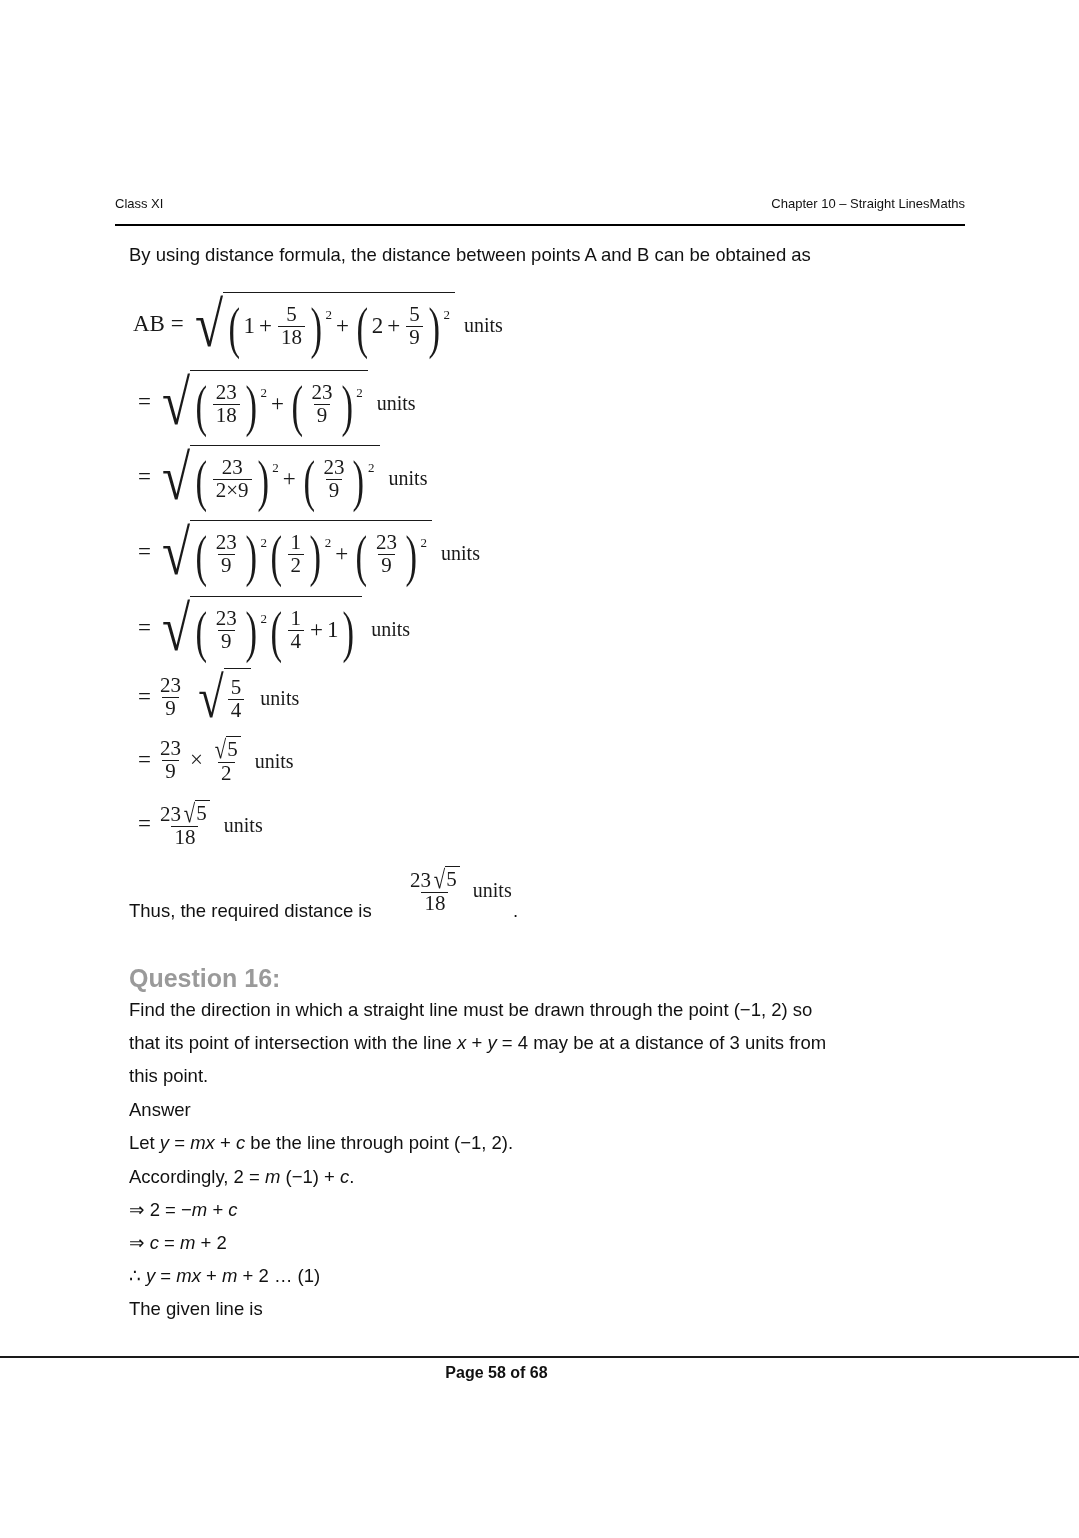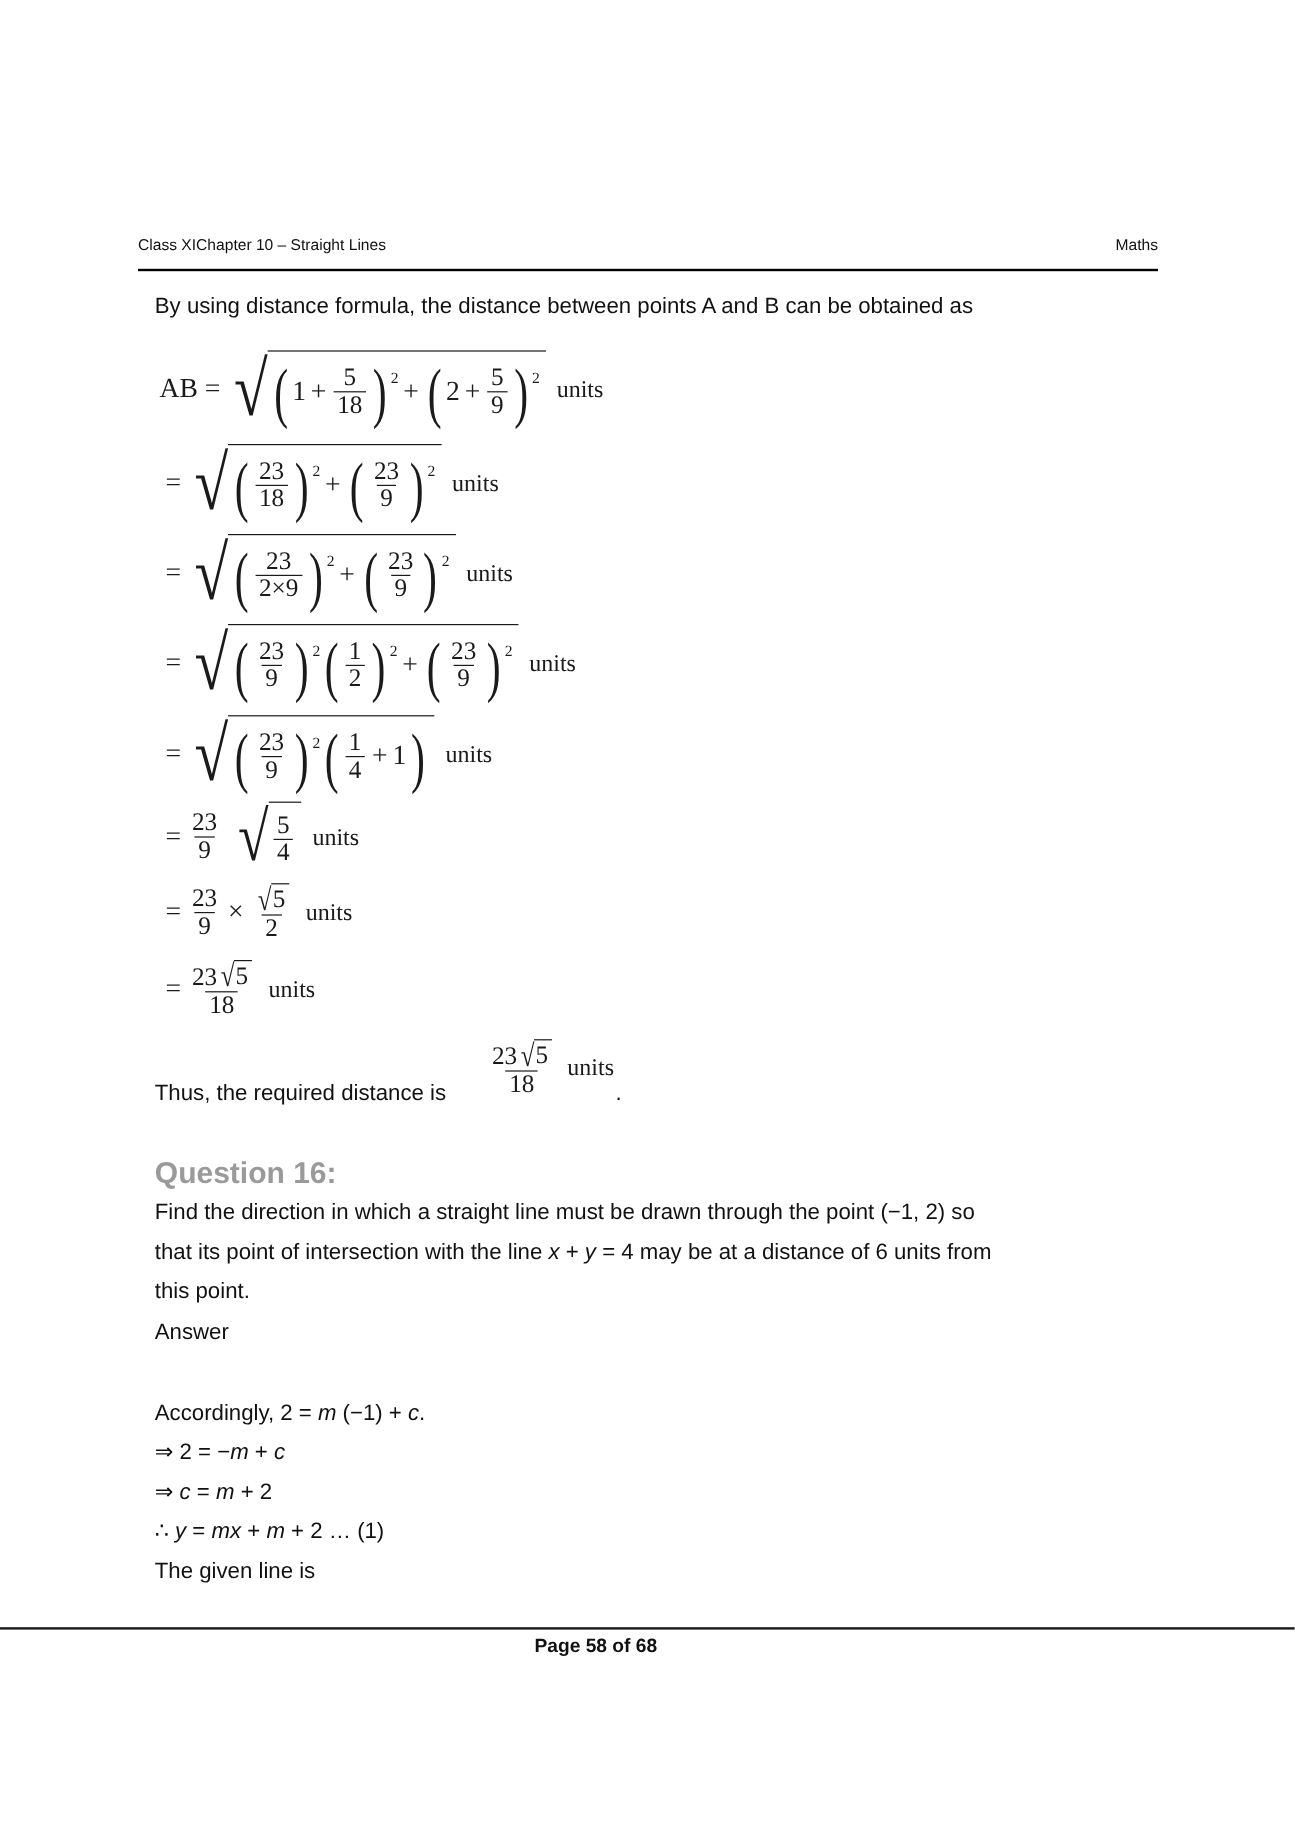--- a/index.html
+++ b/index.html
@@ -27,21 +27,21 @@
     position: absolute;
     left: 115px;
     top: 196px;
     width: 850px;
     display: flex;
     align-items: baseline;
     justify-content: space-between;
     font-size: 13px;
     color: #111;
   }
-  .header .h-center { flex: 1; text-align: left; }
+  .header .h-center { flex: 1; text-align: right; }
   .header .h-right  { text-align: right; }
   .header-rule {
     position: absolute;
     left: 115px;
     top: 224px;
     width: 850px;
     height: 2px;
     background: #000;
   }
 
@@ -391,27 +391,30 @@
     </span>
     <span class="units">units</span>
   </div>
   <div class="body-line" style="left:513px; top:900px;">.</div>
 
   <div class="q-head" style="top:964px;">Question 16:</div>
 
   <div class="body-line" style="top:999px;">Find the direction in which a straight line must be drawn through the point (−1, 2) so</div>
 
   <div class="body-line" style="top:1032px;">
-    <span>that its point of intersection with the line </span><i>x</i><span> + </span><i>y</i><span> = 4 may be at a distance of 6 units from</span>
+    <span>that its point of intersection with the line </span><i>x</i><span> + </span><i>y</i><span> = 4 may be at a distance of 3 units from</span>
   </div>
 
   <div class="body-line" style="top:1065px;">this point.</div>
 
   <div class="body-line" style="top:1099px;">Answer</div>
 
+  <div class="body-line" style="top:1132px;">
+    <span>Let </span><i>y</i><span> = </span><i>mx</i><span> + </span><i>c</i><span> be the line through point (−1, 2).</span>
+  </div>
 
   <div class="body-line" style="top:1166px;">
     <span>Accordingly, 2 = </span><i>m</i><span> (−1) + </span><i>c</i><span>.</span>
   </div>
 
   <div class="body-line" style="top:1199px;">
     <span>⇒ 2 = −</span><i>m</i><span> + </span><i>c</i>
   </div>
 
   <div class="body-line" style="top:1232px;">

